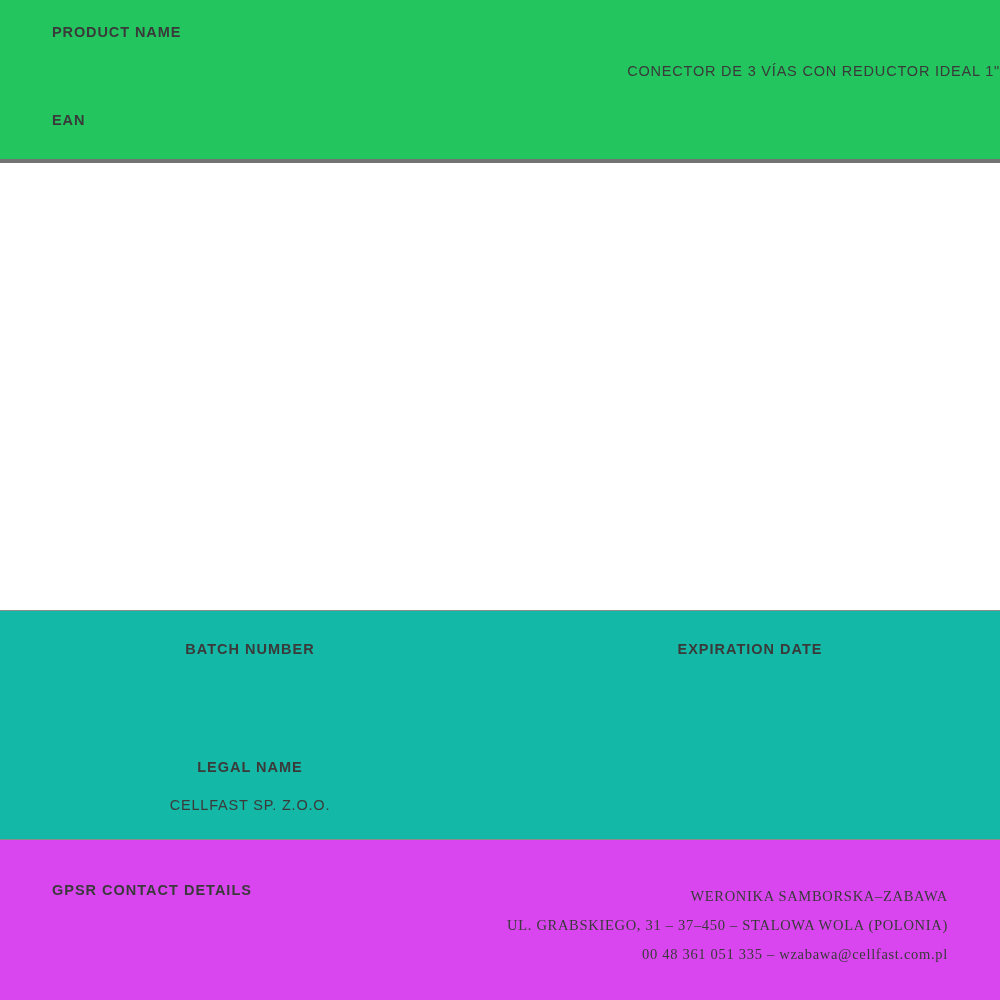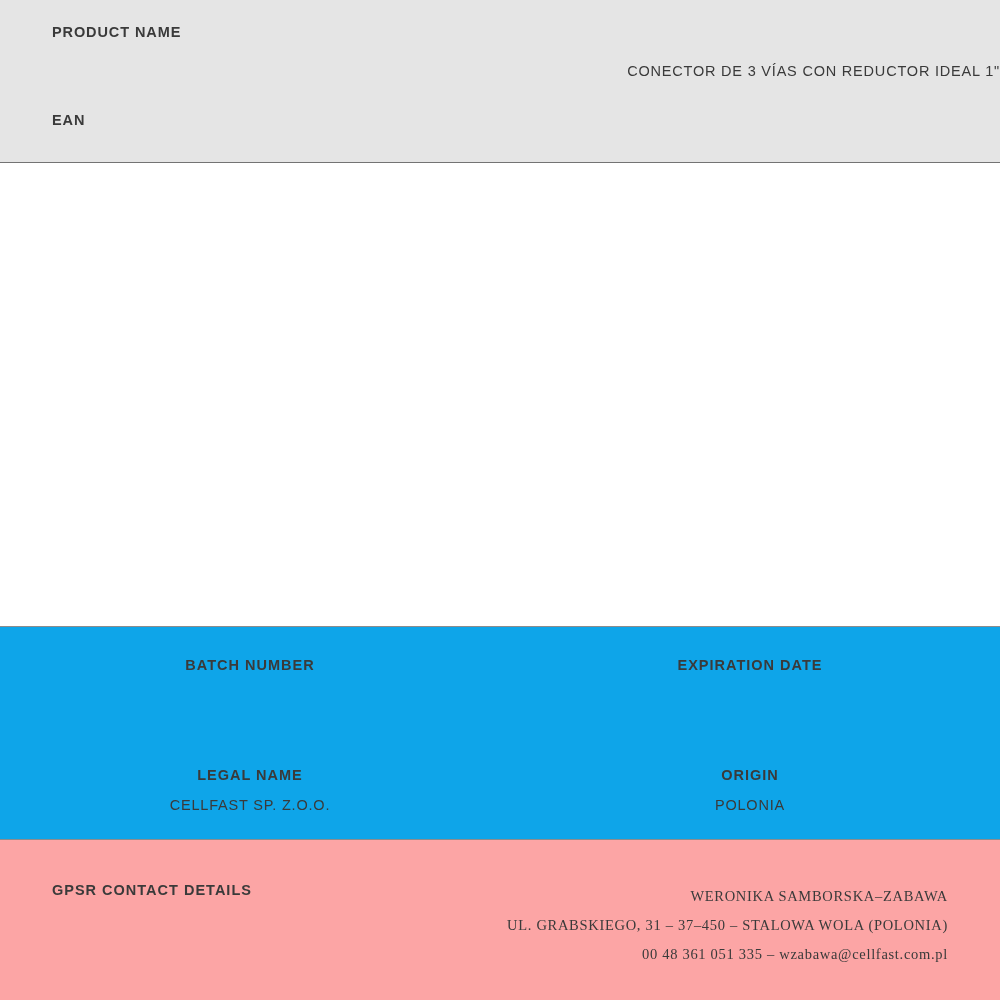--- a/index.html
+++ b/index.html
@@ -18,23 +18,23 @@
   .page {
     position: relative;
     width: 1000px;
     height: 1000px;
     display: flex;
     flex-direction: column;
   }
 
   
   .top-section {
-    background: #e5e5e5;
+    background: #22c55e;
     padding: 22px 0 0 0;
-    border-bottom: 1px solid #737373;
+    border-bottom: 4px solid #737373;
     height: 163px;
     box-sizing: border-box;
   }
   .field {
     padding-left: 52px;
   }
   .field + .field {
     margin-top: 28px;
   }
   .field-label {
@@ -59,21 +59,21 @@
 
   
   .middle-blank {
     background: #ffffff;
     flex: 1 1 auto;
     border-bottom: 1px solid #8c8c8c;
   }
 
   
   .details-section {
-    background: #0ea5e9;
+    background: #14b8a6;
     border-bottom: 1px solid #8c8c8c;
     padding: 28px 0 24px 0;
     box-sizing: border-box;
   }
   .details-grid {
     display: grid;
     grid-template-columns: 1fr 1fr;
     width: 100%;
     box-sizing: border-box;
   }
@@ -86,31 +86,31 @@
     letter-spacing: 1px;
     text-transform: uppercase;
     color: #3a3a3a;
     line-height: 1.4;
   }
   .detail-value {
     font-size: 14.5px;
     letter-spacing: 0.8px;
     text-transform: uppercase;
     color: #3a3a3a;
-    margin-top: 9px;
+    margin-top: 17px;
     min-height: 19px;
     line-height: 1.4;
   }
   .details-row-2 {
     margin-top: 62px;
   }
 
   
   .footer {
-    background: #fca5a5;
+    background: #d946ef;
     padding: 20px 52px 18px 52px;
     box-sizing: border-box;
     display: flex;
     justify-content: space-between;
     align-items: flex-start;
     height: 160px;
   }
   .footer-label {
     font-size: 14.5px;
     font-weight: bold;
@@ -162,24 +162,20 @@
         <div class="detail-label">EXPIRATION DATE</div>
         <div class="detail-value"></div>
       </div>
     </div>
 
     <div class="details-grid details-row-2">
       <div class="detail-cell">
         <div class="detail-label">LEGAL NAME</div>
         <div class="detail-value">CELLFAST SP. Z.O.O.</div>
       </div>
-      <div class="detail-cell">
-        <div class="detail-label">ORIGIN</div>
-        <div class="detail-value">POLONIA</div>
-      </div>
     </div>
   </div>
 
   <div class="footer">
     <div class="footer-label">GPSR CONTACT DETAILS</div>
     <div class="footer-contact">
       <div class="footer-line upper">WERONIKA SAMBORSKA–ZABAWA</div>
       <div class="footer-line upper">UL. GRABSKIEGO, 31 – 37–450 – STALOWA WOLA (POLONIA)</div>
       <div class="footer-line">00 48 361 051 335 – wzabawa@cellfast.com.pl</div>
     </div>

